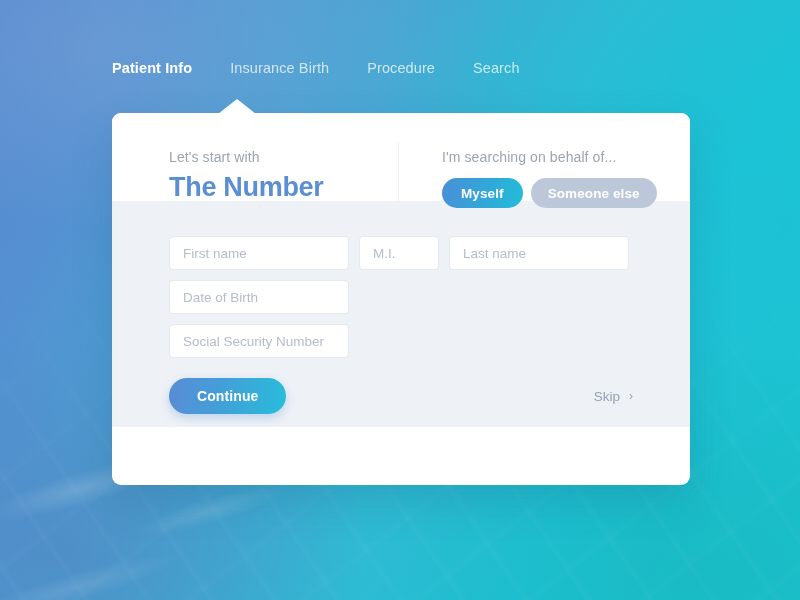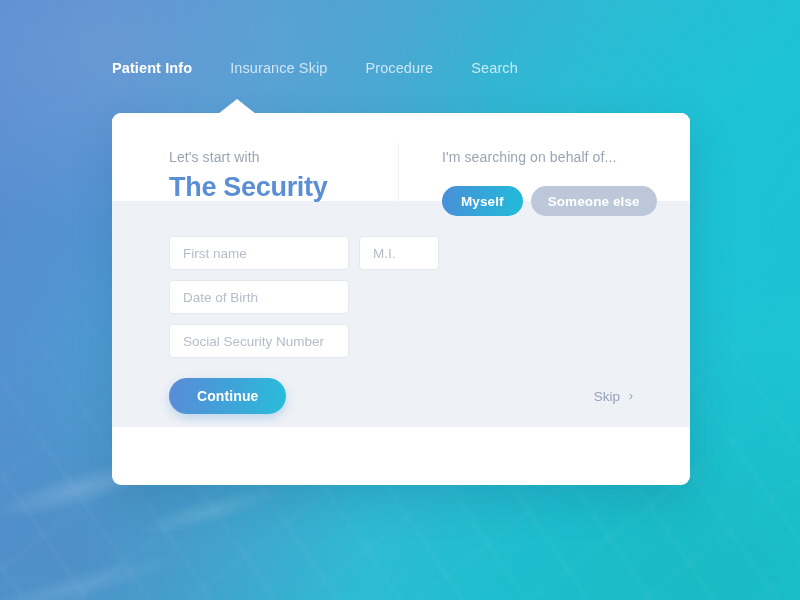--- a/index.html
+++ b/index.html
@@ -161,21 +161,21 @@
     color: #5b8fd4;
     letter-spacing: -0.3px;
   }
 
   #behalf-label {
     font-size: 14px;
     color: #9aa5b4;
     letter-spacing: 0.1px;
   }
   #behalf-options {
-    margin-top: 21px;
+    margin-top: 13px;
     display: flex;
     gap: 8px;
   }
   .pill {
     border: none;
     border-radius: 999px;
     font-family: inherit;
     font-size: 13.5px;
     font-weight: bold;
     color: #ffffff;
@@ -273,53 +273,54 @@
 </head>
 <body>
 
 <div id="backdrop">
   <div id="texture"></div>
   <div id="foam"></div>
 </div>
 
 <nav id="tabs">
   <div class="tab active">Patient Info</div>
-  <div class="tab">Insurance Skip</div>
+  <div class="tab">Insurance Birth</div>
   <div class="tab">Procedure</div>
   <div class="tab">Search</div>
 </nav>
 
 <div id="tab-pointer"></div>
 
 <section id="card">
 
   <div id="card-header">
 
     <div id="header-left">
       <div class="eyebrow">Let's start with</div>
-      <h1 id="headline">The Security</h1>
+      <h1 id="headline">The Number</h1>
     </div>
 
     <div id="header-divider"></div>
 
     <div id="header-right">
       <div id="behalf-label">I'm searching on behalf of...</div>
       <div id="behalf-options">
         <button class="pill selected">Myself</button>
         <button class="pill unselected">Someone else</button>
       </div>
     </div>
 
   </div>
 
   <div id="card-body">
 
     <div class="field-row">
       <input id="first-name" class="field" type="text" placeholder="First name" style="">
       <input id="middle-initial" class="field" type="text" placeholder="M.I." style="">
+      <input id="last-name" class="field" type="text" placeholder="Last name" style="">
     </div>
 
     <div class="field-row">
       <input id="dob" class="field" type="text" placeholder="Date of Birth" style="">
     </div>
 
     <div class="field-row">
       <input id="ssn" class="field" type="text" placeholder="Social Security Number" style="">
     </div>
 

